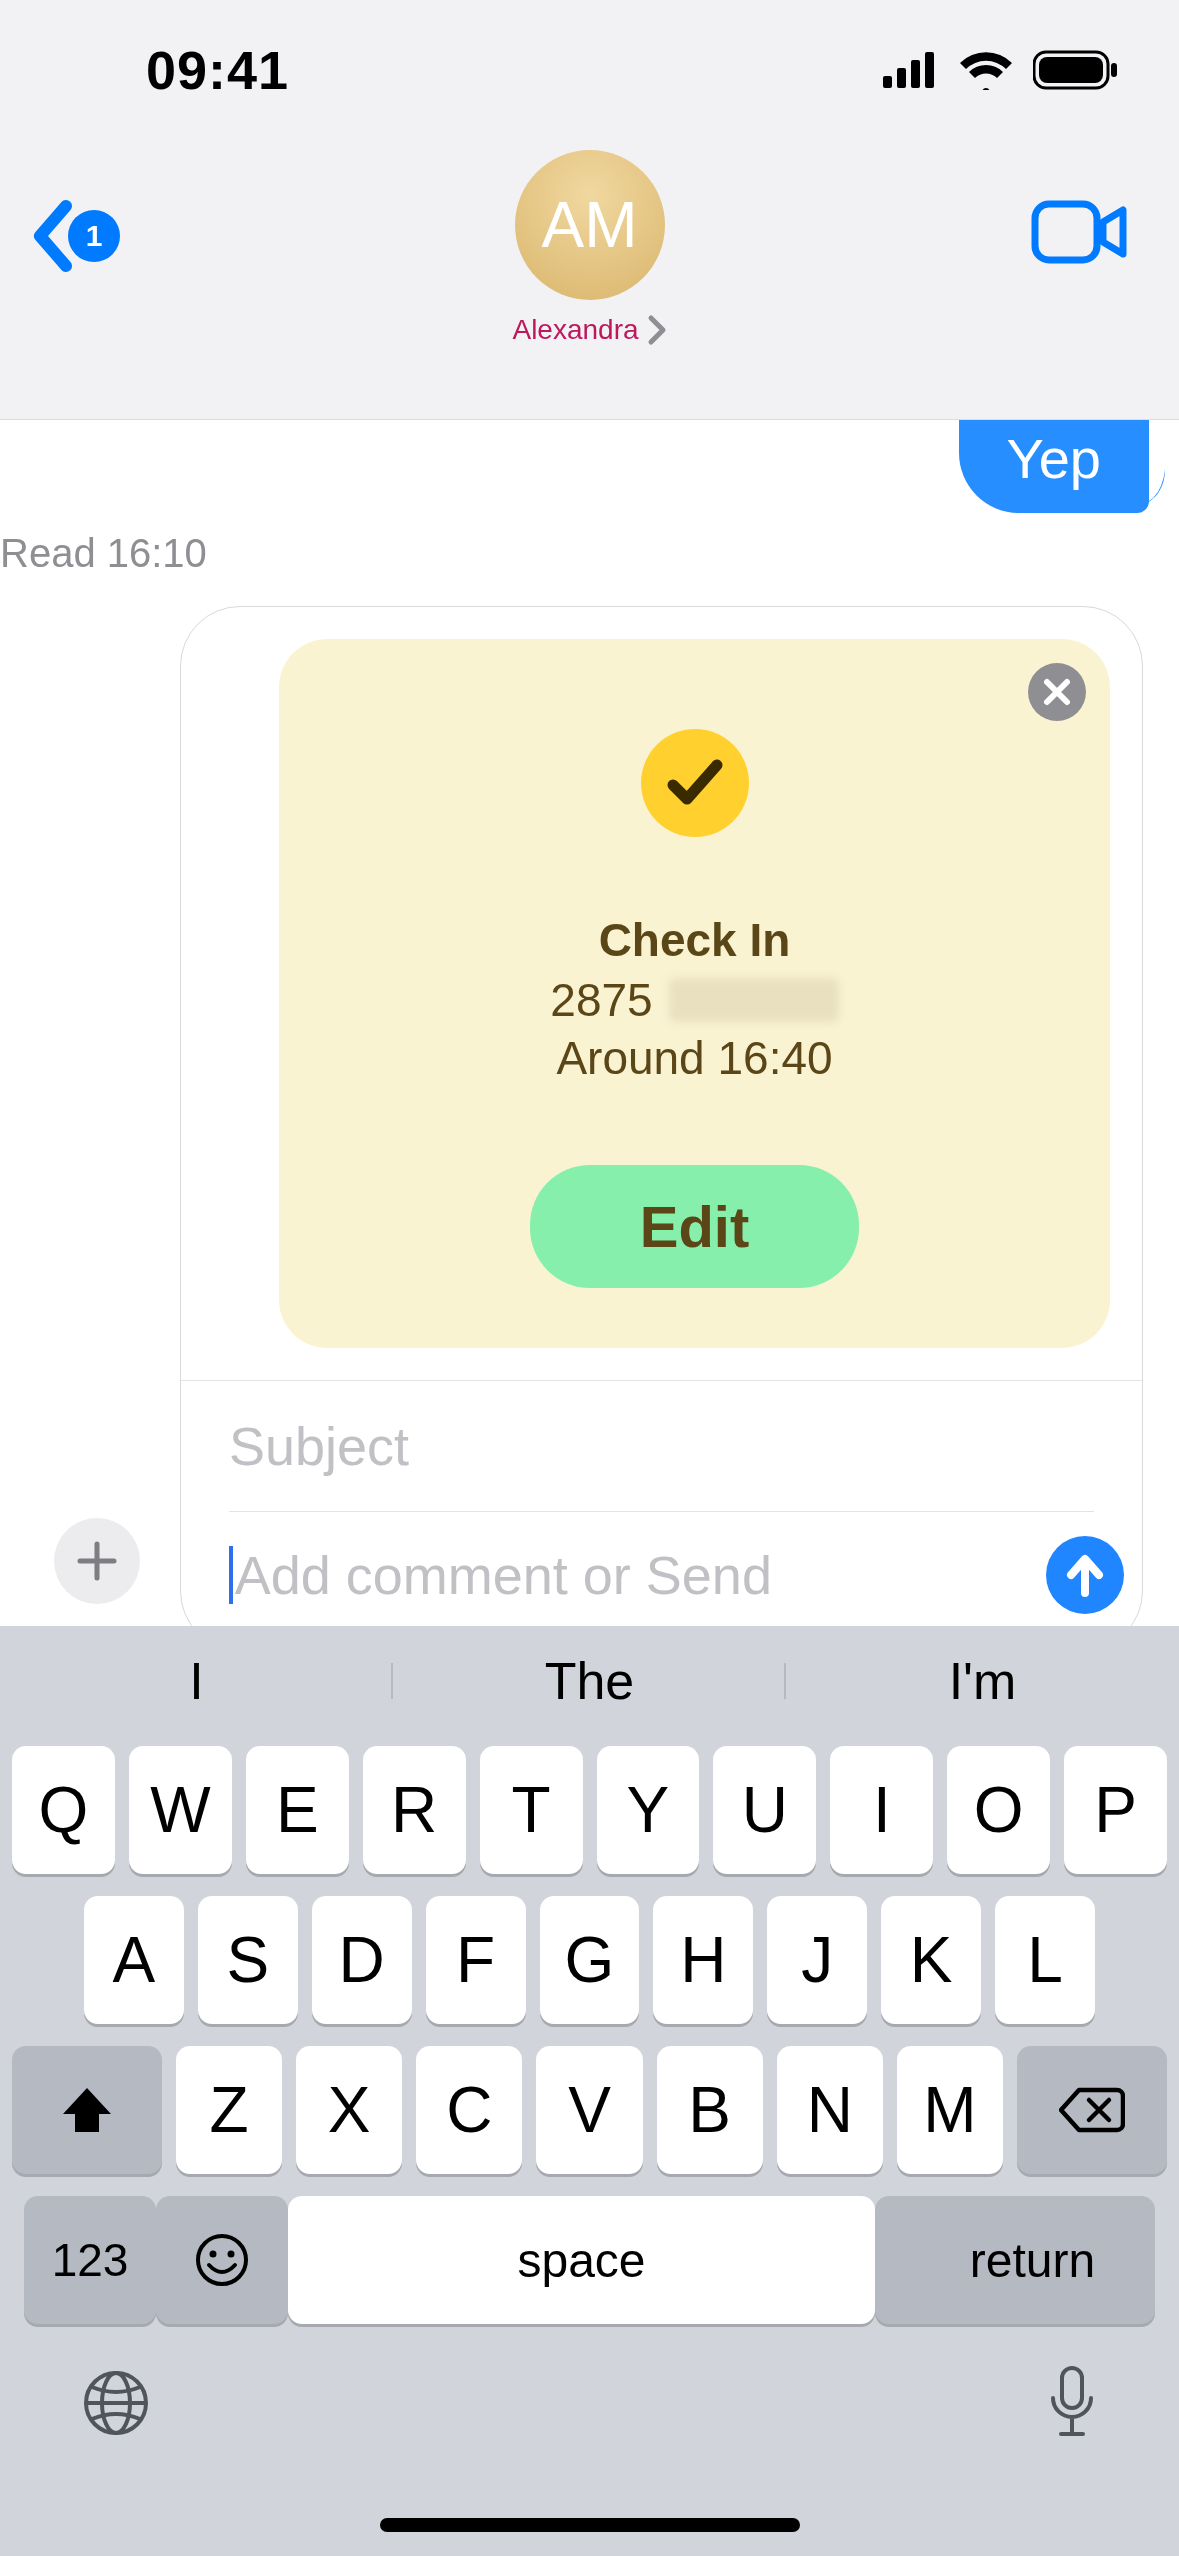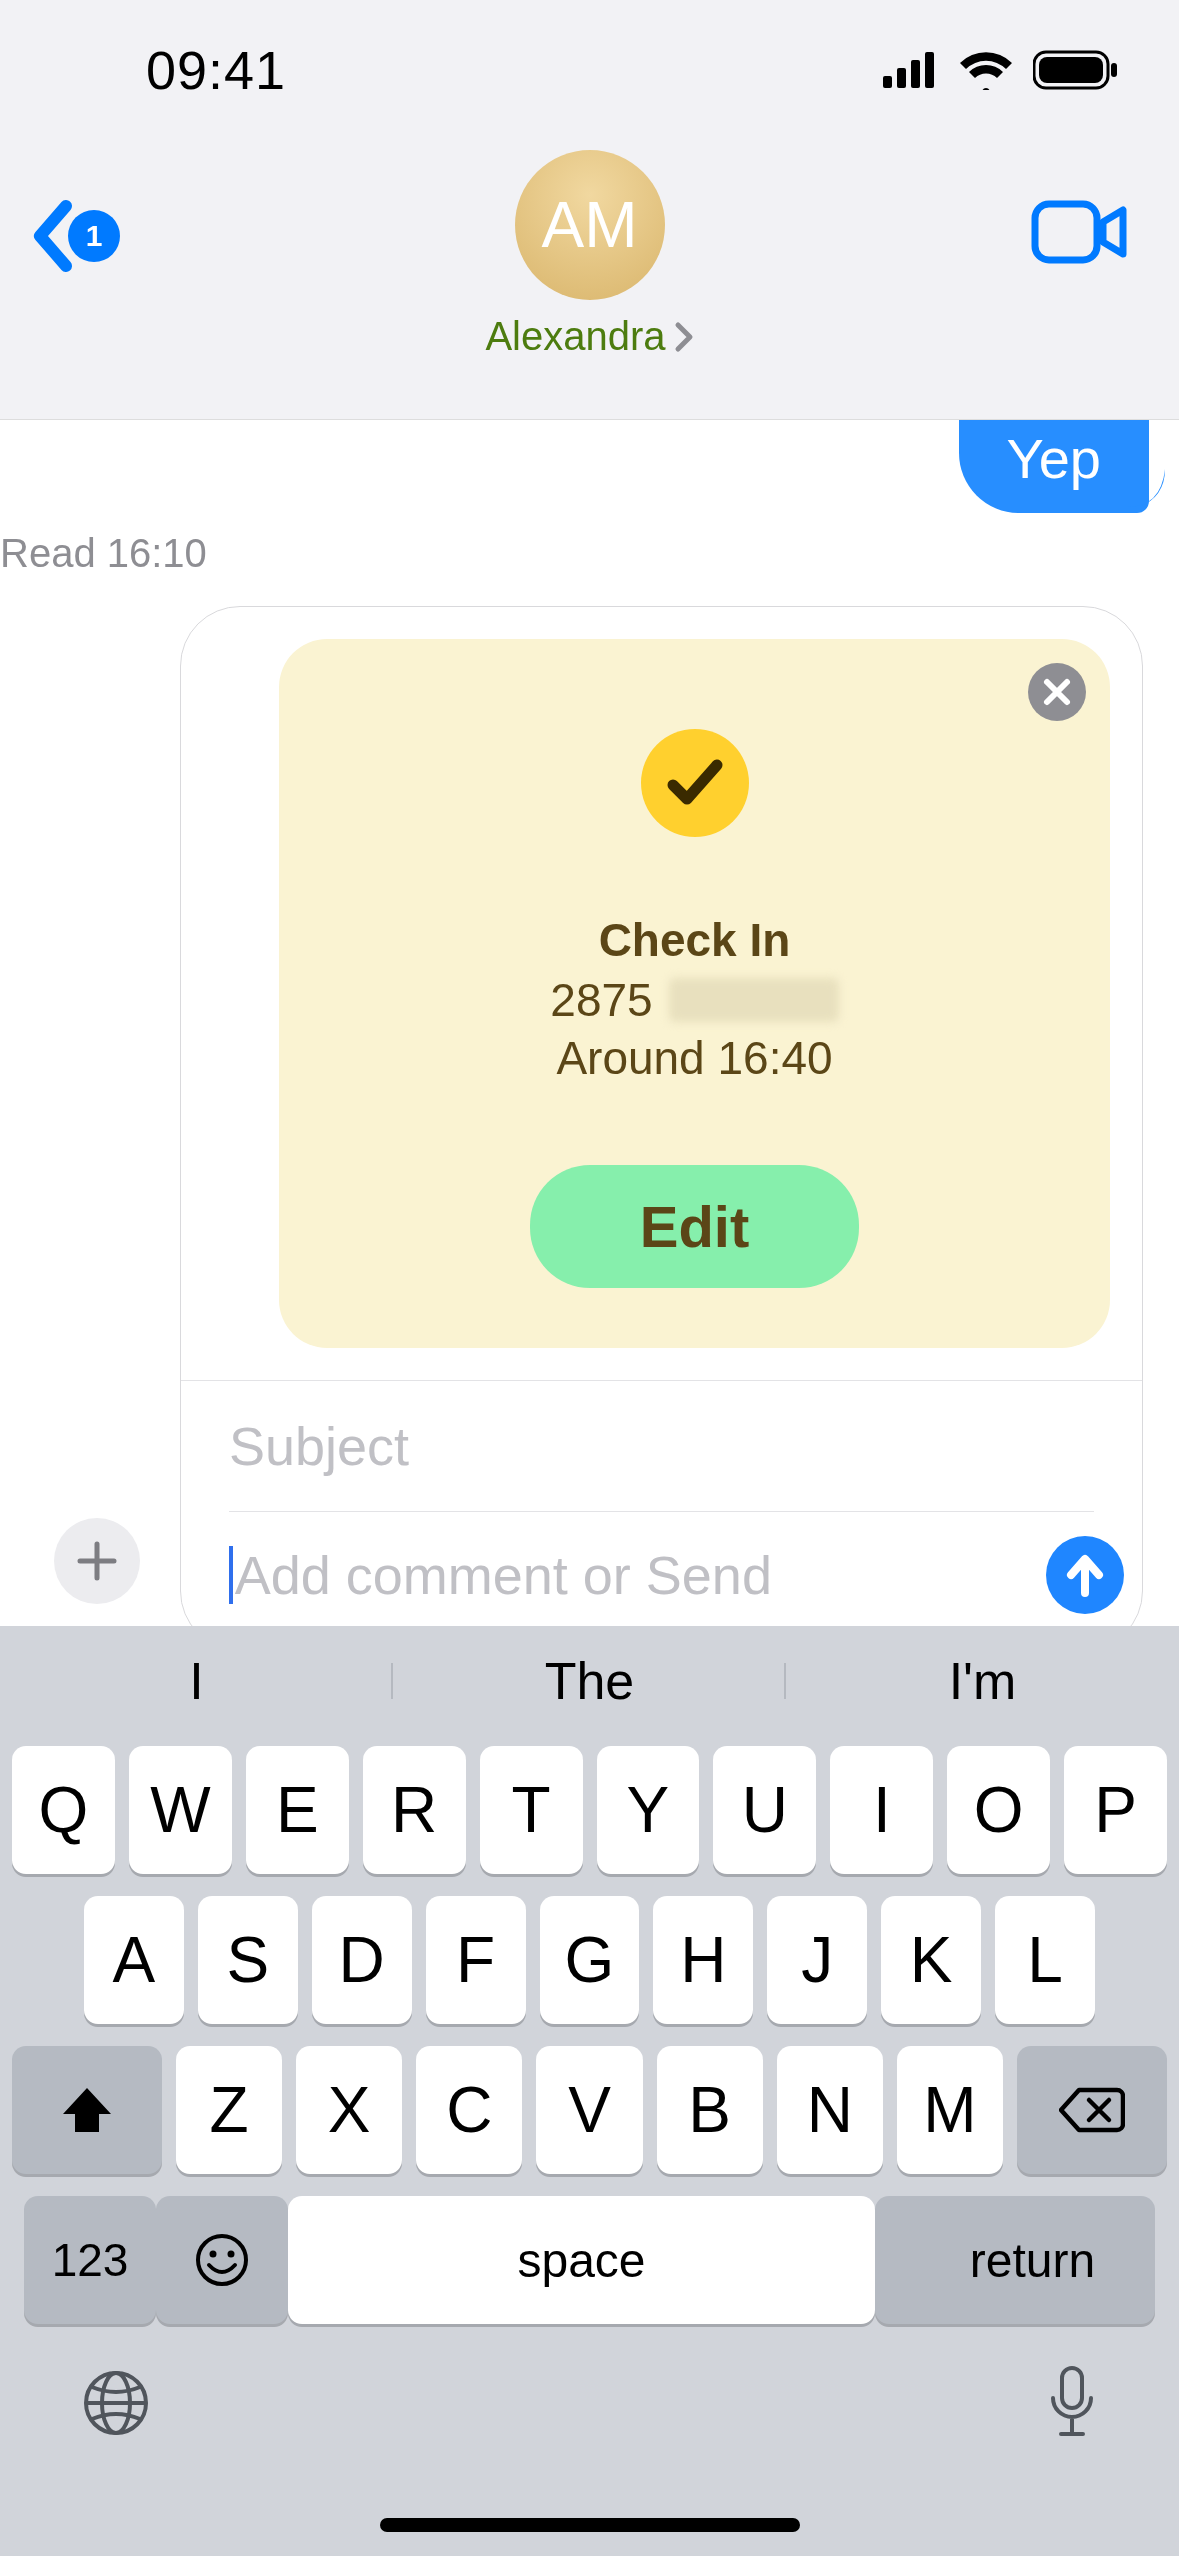--- a/index.html
+++ b/index.html
@@ -1,31 +1,31 @@
 <!DOCTYPE html>
 <html><head>
 <meta charset="utf-8">
 <style>
   * { margin: 0; padding: 0; box-sizing: border-box; font-family: -apple-system, BlinkMacSystemFont, "Helvetica Neue", sans-serif; }
   html, body { width: 1179px; height: 2556px; background: #fff; overflow: hidden; }
 
   
   .status-bar { height: 140px; display: flex; align-items: center; justify-content: space-between; padding: 0 60px 0 60px; background: #f2f2f5; }
-  .status-time { font-size: 54px; font-weight: 400; letter-spacing: 1px; margin-left: 86px; }
+  .status-time { font-size: 54px; font-weight: 700; letter-spacing: 1px; margin-left: 86px; }
   .status-icons { display: flex; align-items: center; gap: 20px; }
 
   
   .nav-header { background: #f2f2f5; border-bottom: 1px solid #ddd; height: 280px; position: relative; display:flex; flex-direction:column; align-items:center; justify-content:flex-start; }
   .nav-back { position: absolute; left: 30px; top: 60px; display: flex; align-items: center; }
   .nav-back-badge { background: #007aff; color: #fff; border-radius: 50%; width: 52px; height: 52px; display: flex; align-items: center; justify-content: center; font-size: 30px; font-weight:600; margin-left: -6px; }
   .nav-video { position: absolute; right: 50px; top: 60px; color: #007aff; }
   .avatar-circle { width: 150px; height: 150px; border-radius: 50%; background: radial-gradient(circle at 50% 30%, #f1d8a0, #d9b56b); display:flex; align-items:center; justify-content:center; margin-top:10px; }
   .avatar-initials { color: #fff; font-size: 64px; font-weight: 500; }
   .contact-row { display:flex; align-items:center; gap:8px; margin-top:14px; }
-  .contact-name { font-size: 40px; color: #4d7c0f; }
+  .contact-name { font-size: 28px; color: #be185d; }
   .contact-chevron { color: #8e8e93; }
 
   
   .conversation { background:#fff; position:relative; }
   .msg-sent-row { display:flex; justify-content:flex-end; padding-right:30px; }
   .msg-sent { background:#278eff; color:#fff; font-size:56px; padding: 6px 48px 22px 48px; border-radius: 0 0 60px 60px; border-bottom-right-radius: 12px; position:relative; }
   .msg-sent::after { content:""; position:absolute; right:-16px; bottom:6px; width:38px; height:38px; background:#278eff; clip-path: path('M0 38 Q 34 38 38 0 Q 38 28 12 38 Z'); }
   .read-row { text-align:left; padding-right:36px; font-size:40px; margin-top:18px; }
   .read-label { color:#8e8e93; font-weight:500; }
   .read-time { color:#8e8e93; }

